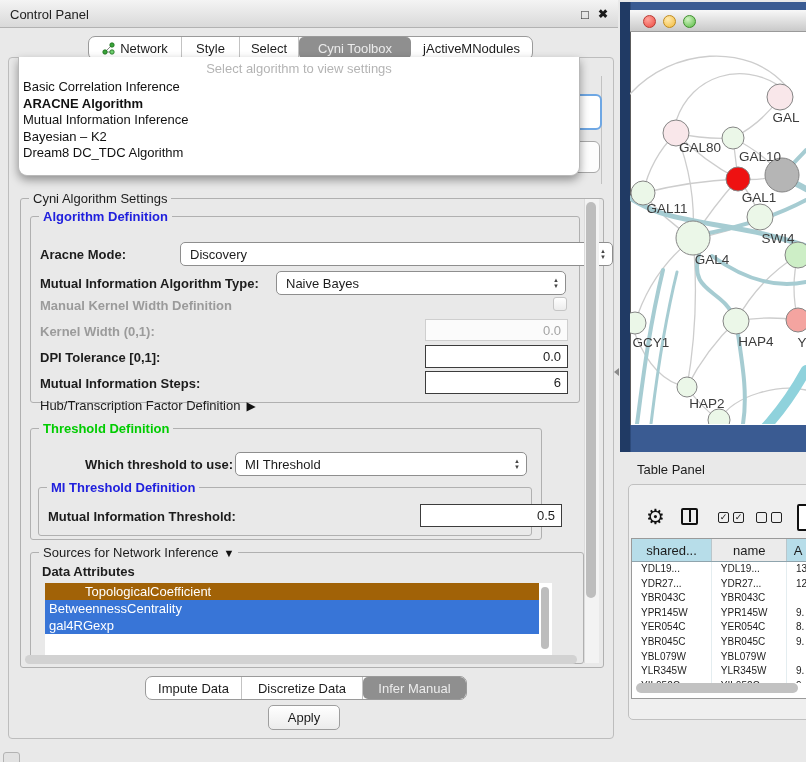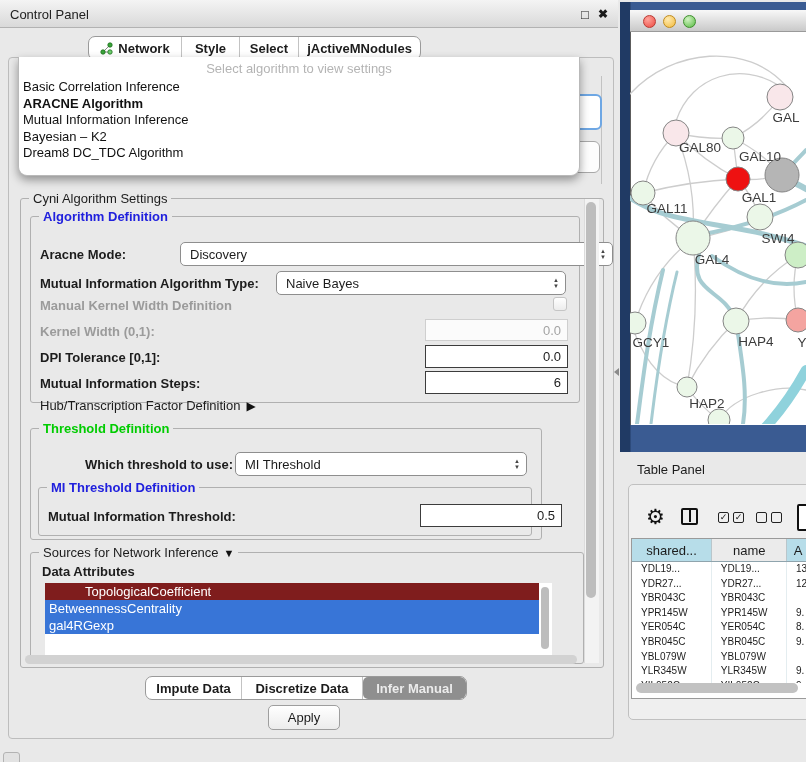--- a/index.html
+++ b/index.html
@@ -10,21 +10,21 @@
   .cp-titlebar{left:0;top:4;width:618px;height:27px;background:linear-gradient(#f4f4f4,#d9d9d9);
                border-bottom:1px solid #b2b2b2;}
   .cp-title{left:10px;top:7px;color:#222;}
   .win-glyph{top:7px;font-weight:bold;color:#1a1a1a;cursor:default;}
   .cp-body{left:8px;top:57px;width:604px;height:680px;border:1px solid #bdbdbd;border-radius:4px;background:#e9e9e9;}
   
   .tabbar{display:flex;height:22px;background:#fff;border:1px solid #9a9a9a;border-radius:7px;overflow:hidden;}
   #top-tabs{left:88px;top:36px;z-index:20;}
   #bottom-tabs{left:145px;top:676px;z-index:20;align-items:flex-end;}
   .tab{display:flex;align-items:center;justify-content:center;gap:5px;height:100%;
-       border-right:1px solid #c3c3c3;color:#1c1c1c;white-space:nowrap;font-weight:bold;}
+       border-right:1px solid #c3c3c3;color:#1c1c1c;white-space:nowrap;}
   .tab:last-child{border-right:none;}
   .tab.sel{background:#8f8f8f;color:#ececec;border-radius:5px;border-right:none;}
   
   .popup{left:18px;top:57px;width:562px;height:119px;background:#fff;z-index:50;
          border:1px solid #b9b9b9;border-top:none;border-radius:0 0 9px 9px;
          box-shadow:0 4px 10px rgba(0,0,0,.38);padding-top:4px;box-sizing:border-box;}
   .popup-placeholder{text-align:center;color:#b4b4b4;height:18px;line-height:16px;}
   .dd-item{height:16.6px;line-height:16.6px;padding-left:4px;color:#111;}
   .dd-item.bold{font-weight:bold;}
   
@@ -124,20 +124,23 @@
           <circle cx="10" cy="10" r="2.2" fill="#6fcf6f" stroke="#1c6e1c" stroke-width="0.8"></circle>
         </svg>
         <span>Network</span>
       </div>
       <div class="tab" style="width: 57px;">
         <span>Style</span>
       </div>
       <div class="tab" style="width: 58px;">
         <span>Select</span>
       </div>
+      <div class="tab sel" style="width: 112px;">
+        <span>Cyni Toolbox</span>
+      </div>
       <div class="tab" style="width: 121px;">
         <span>jActiveMNodules</span>
       </div>
     </div>
 
   <div class="abs frag-line"></div>
   <div class="abs frag-combo-blue"></div>
   <div class="abs frag-combo-gray"></div>
 
   <div class="abs groupbox" style="left:20px;top:198px;width:582px;height:468px;">
@@ -188,21 +191,21 @@
   <span class="abs lbl b" style="left:48px;top:509px;">Mutual Information Threshold:</span>
   <div class="abs field" style="left:420px;top:504px;width:142px;height:23px;">
     <span>0.5</span>
   </div>
 
   <div class="abs groupbox" style="left:30px;top:552px;width:552px;height:110px;">
     <span class="legend tri-down">Sources for Network Inference</span>
   </div>
   <span class="abs lbl b" style="left:42px;top:564px;">Data Attributes</span>
   <div class="abs attr-list" id="attr-list">
-      <div class="attr-item" style="background: #7f1d1d; padding-left: 40px;">TopologicalCoefficient</div>
+      <div class="attr-item" style="background: #a16207; padding-left: 40px;">TopologicalCoefficient</div>
       <div class="attr-item" style="background: rgb(56, 117, 215);">BetweennessCentrality</div>
       <div class="attr-item" style="background: rgb(56, 117, 215);">gal4RGexp</div>
     </div>
   <div class="abs thumb" style="left:541px;top:587px;width:8px;height:62px;z-index:6;"></div>
 
   <div class="abs vtrack" style="left:584px;top:199px;width:14px;height:464px;"></div>
   <div class="abs thumb" style="left:586px;top:202px;width:10px;height:396px;"></div>
   <div class="abs thumb" style="left:25px;top:655px;width:552px;height:9px;background:#d2d2d2;z-index:7;"></div>
 
   <div class="abs btn" style="left:268px;top:673px;width:70px;height:23px;margin-top:32px;">

